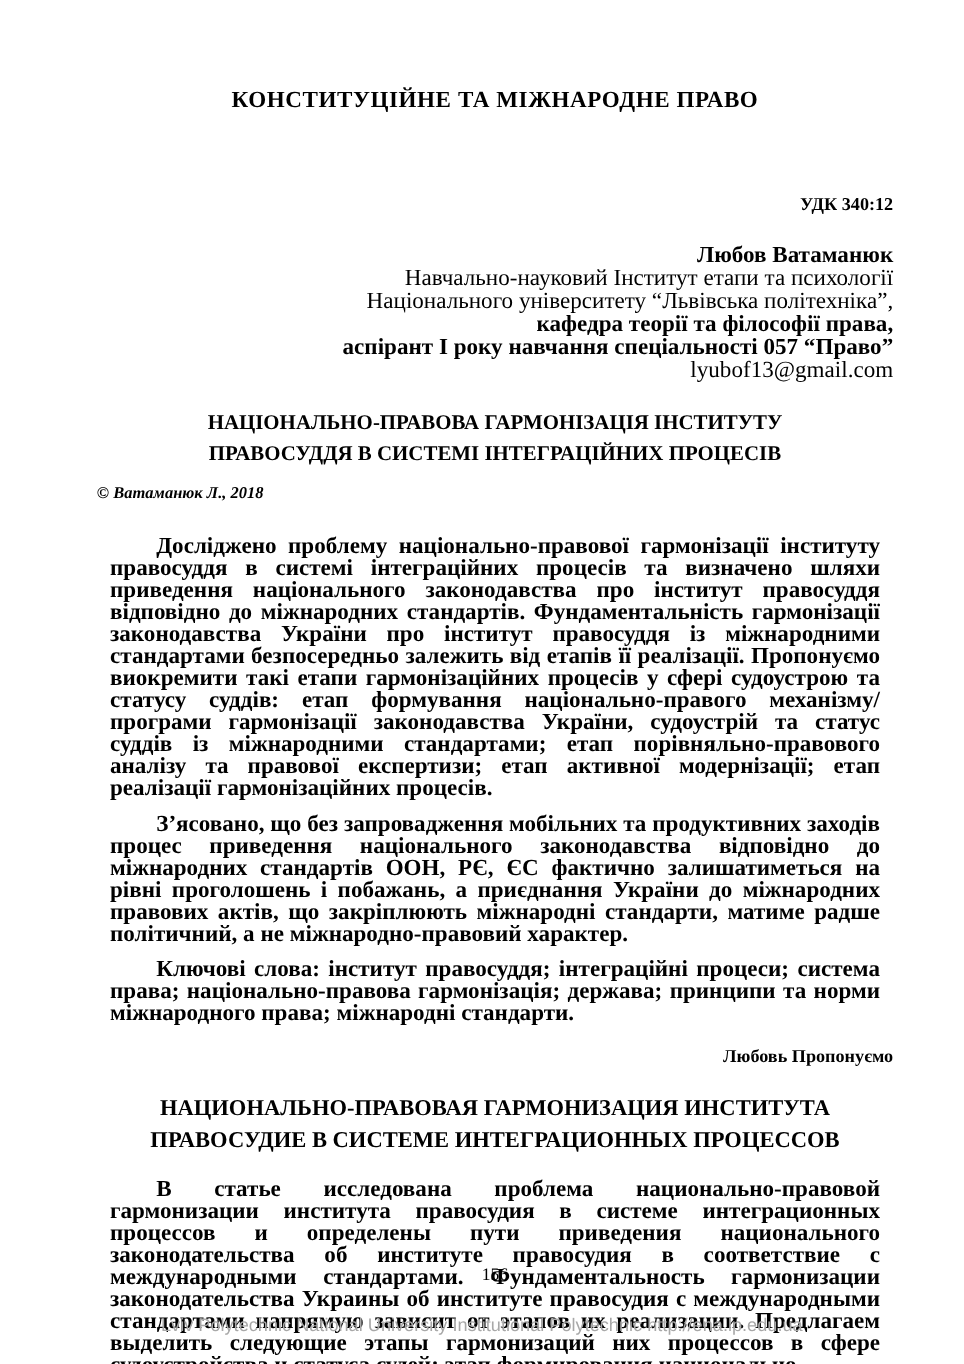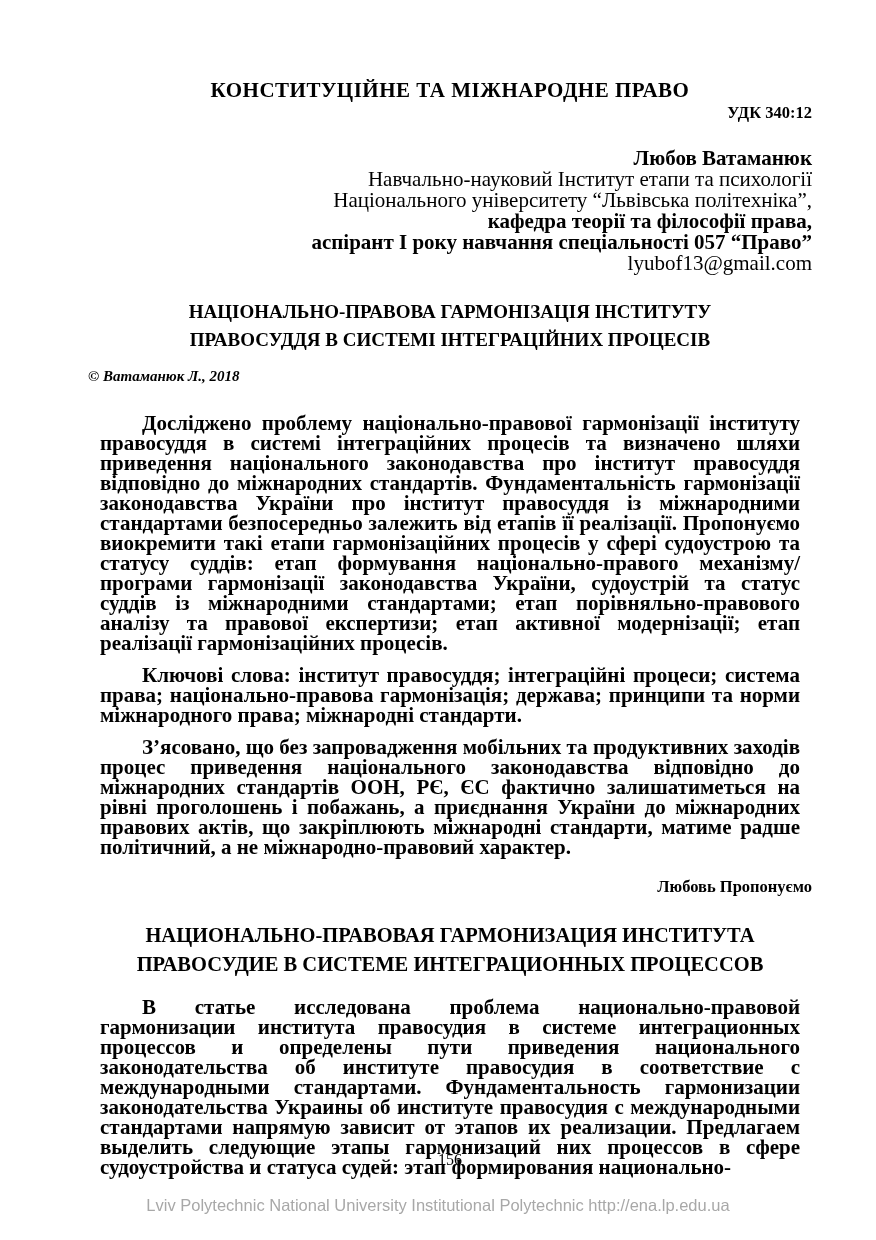--- a/index.html
+++ b/index.html
@@ -23,20 +23,21 @@
     width: 724px;
   }
   .section-header {
     margin-top: 78px;
     text-align: center;
     font-weight: bold;
     font-size: 21px;
     letter-spacing: 0.5px;
   }
   .udc {
+    margin-top: 73px;
     text-align: right;
     font-weight: bold;
     font-size: 16.5px;
     line-height: 20px;
   }
   .author-block {
     margin-top: 25px;
     text-align: right;
     font-size: 21px;
     line-height: 21px;
@@ -119,22 +120,22 @@
       <div class="bold">аспірант І року навчання спеціальності 057 “Право”</div>
       <div>lyubof13@gmail.com</div>
     </div>
 
     <div class="title-uk">НАЦІОНАЛЬНО-ПРАВОВА ГАРМОНІЗАЦІЯ ІНСТИТУТУ ПРАВОСУДДЯ В СИСТЕМІ ІНТЕГРАЦІЙНИХ ПРОЦЕСІВ</div>
 
     <div class="copyright">© Ватаманюк Л., 2018</div>
 
     <div class="abstract">
       <p>Досліджено проблему національно-правової гармонізації інституту правосуддя в системі інтеграційних процесів та визначено шляхи приведення національного законодавства про інститут правосуддя відповідно до міжнародних стандартів. Фундаментальність гармонізації законодавства України про інститут правосуддя із міжнародними стандартами безпосередньо залежить від етапів її реалізації. Пропонуємо виокремити такі етапи гармонізаційних процесів у сфері судоустрою та статусу суддів: етап формування національно-правого механізму/програми гармонізації законодавства України, судоустрій та статус суддів із міжнародними стандартами; етап порівняльно-правового аналізу та правової експертизи; етап активної модернізації; етап реалізації гармонізаційних процесів.</p>
+      <p>З’ясовано, що без запровадження мобільних та продуктивних заходів процес приведення національного законодавства відповідно до міжнародних стандартів ООН, РЄ, ЄС фактично залишатиметься на рівні проголошень і побажань, а приєднання України до міжнародних правових актів, що закріплюють міжнародні стандарти, матиме радше політичний, а не міжнародно-правовий характер.</p>
       <p>Ключові слова: інститут правосуддя; інтеграційні процеси; система права; національно-правова гармонізація; держава; принципи та норми міжнародного права; міжнародні стандарти.</p>
-      <p>З’ясовано, що без запровадження мобільних та продуктивних заходів процес приведення національного законодавства відповідно до міжнародних стандартів ООН, РЄ, ЄС фактично залишатиметься на рівні проголошень і побажань, а приєднання України до міжнародних правових актів, що закріплюють міжнародні стандарти, матиме радше політичний, а не міжнародно-правовий характер.</p>
     </div>
 
     <div class="author-ru">Любовь Пропонуємо</div>
 
     <div class="title-ru">НАЦИОНАЛЬНО-ПРАВОВАЯ ГАРМОНИЗАЦИЯ ИНСТИТУТА ПРАВОСУДИЕ В СИСТЕМЕ ИНТЕГРАЦИОННЫХ ПРОЦЕССОВ</div>
 
     <div class="abstract abstract-ru">
       <p>В статье исследована проблема национально-правовой гармонизации института правосудия в системе интеграционных процессов и определены пути приведения национального законодательства об институте правосудия в соответствие с международными стандартами. Фундаментальность гармонизации законодательства Украины об институте правосудия с международными стандартами напрямую зависит от этапов их реализации. Предлагаем выделить следующие этапы гармонизаций них процессов в сфере судоустройства и статуса судей: этап формирования национально-</p>
     </div>
 

